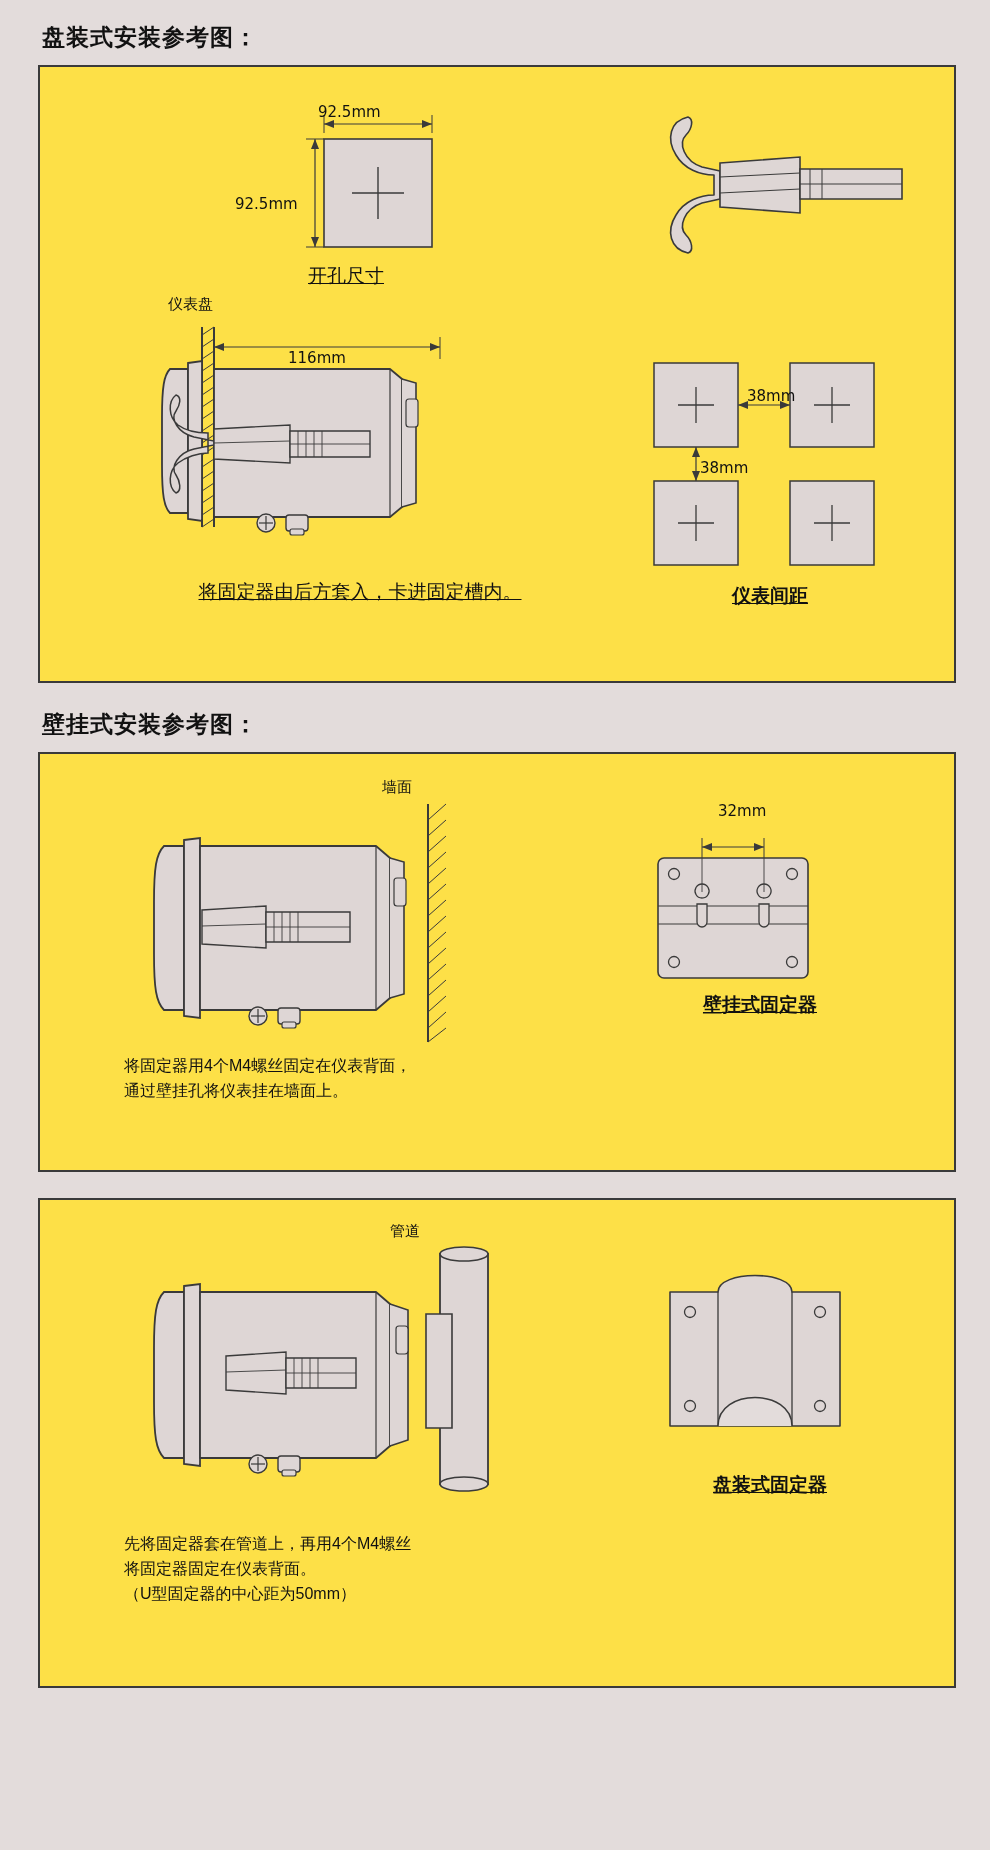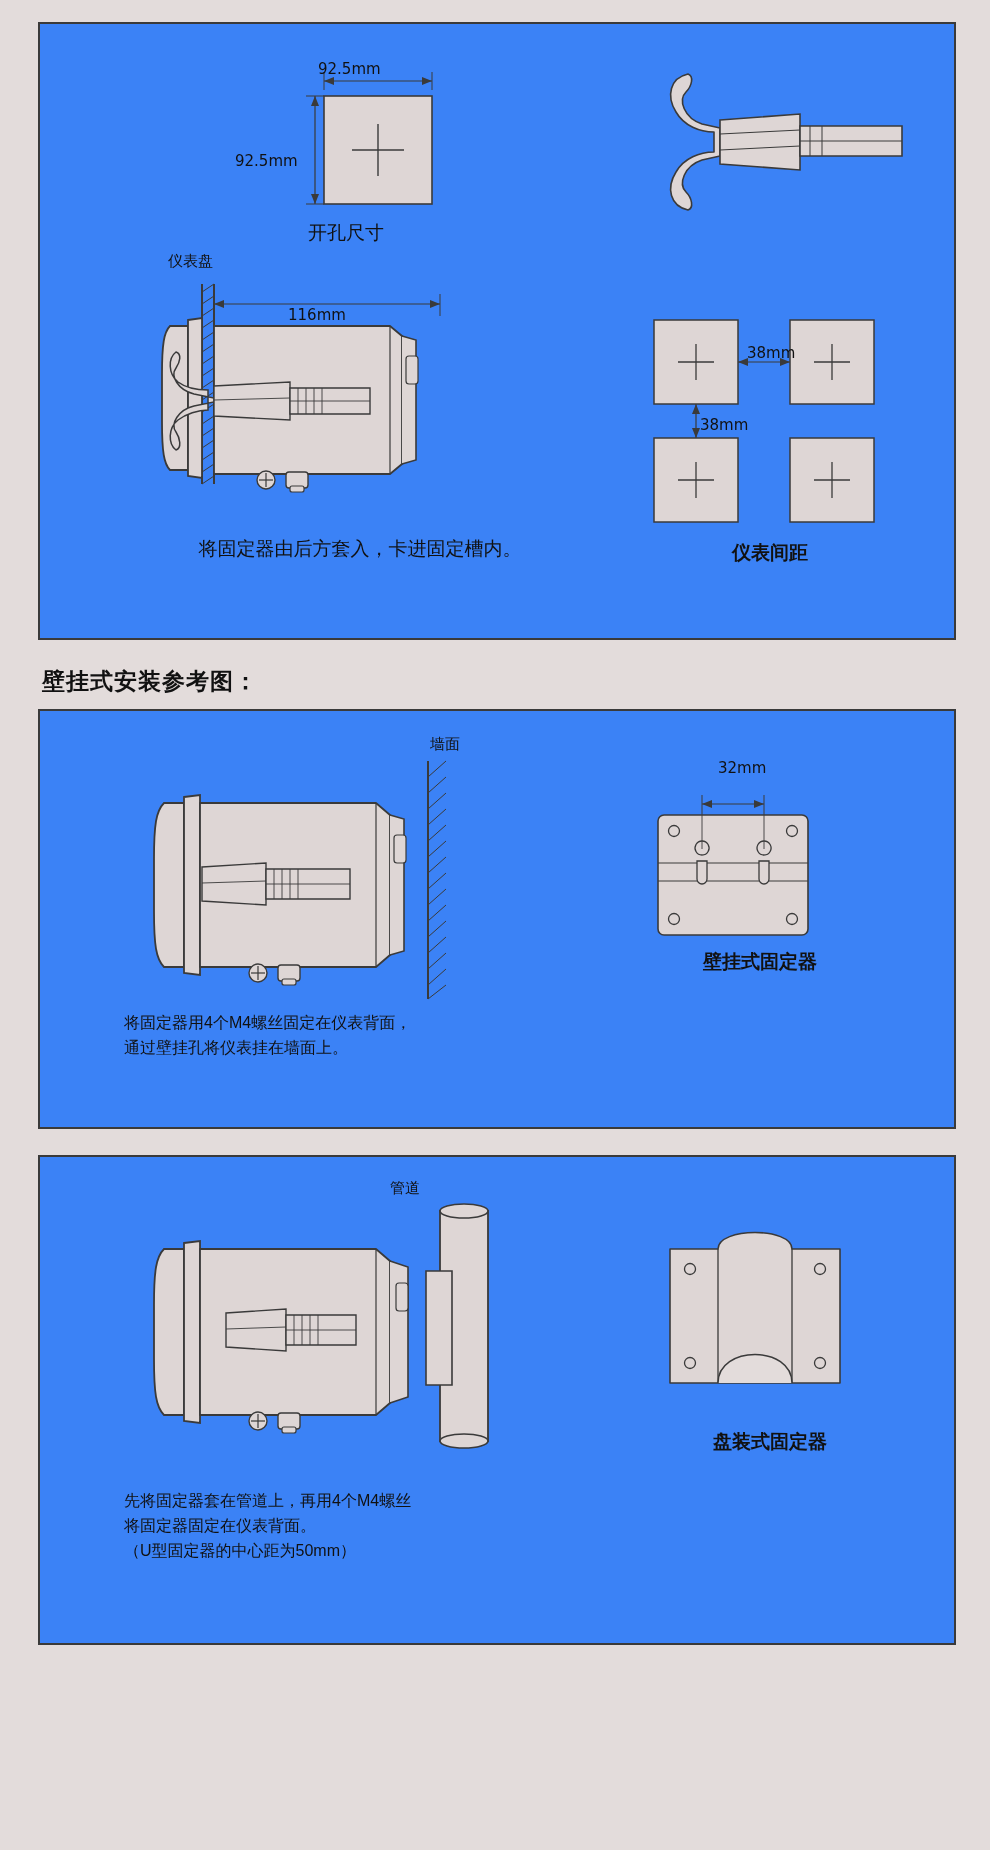--- a/index.html
+++ b/index.html
@@ -19,31 +19,32 @@
   .section{margin-bottom:26px;}
   .section-title{
     font-size:23px;
     font-weight:bold;
     letter-spacing:1px;
     margin:0 0 12px 4px;
     color:#111;
   }
   .panel{
     border:2px solid #3a3a3a;
-    background:#3b82f6;
+    background:#fde047;
     position:relative;
     box-sizing:border-box;
   }
   .panel-a{height:618px;}
   .panel-b{height:420px;}
   .panel-c{height:490px;}
   .caption{
     font-size:19px;
     text-align:center;
     color:#111;
+    text-decoration:underline;
   }
   .caption-left{
     font-size:16px;
     text-align:left;
     line-height:1.55;
     color:#111;
   }
   .lbl{
     font-size:15px;
     color:#111;
@@ -55,20 +56,21 @@
   }
   svg{display:block;}
   .abs{position:absolute;}
 </style>
 </head>
 <body>
 
 <div class="page">
 
   <div class="section">
+    <div class="section-title">盘装式安装参考图：</div>
     <div class="panel panel-a">
 
       <div class="abs" style="left:232px;top:30px;">
         <svg width="250" height="190" viewBox="0 0 250 190">
 
           <line x1="52" y1="36" x2="52" y2="18" stroke="#3a3a3a" stroke-width="1"></line>
           <line x1="160" y1="36" x2="160" y2="18" stroke="#3a3a3a" stroke-width="1"></line>
           <line x1="52" y1="27" x2="160" y2="27" stroke="#3a3a3a" stroke-width="1.2"></line>
           <polygon points="52,27 62,23 62,31" fill="#3a3a3a"></polygon>
           <polygon points="160,27 150,23 150,31" fill="#3a3a3a"></polygon>
@@ -197,21 +199,21 @@
       <div class="abs lbl" style="left:707px;top:320px;">38mm</div>
       <div class="abs lbl" style="left:660px;top:392px;">38mm</div>
       <div class="abs caption" style="left:620px;top:516px;width:220px;font-weight:bold;">仪表间距</div>
     </div>
   </div>
 
   <div class="section">
     <div class="section-title">壁挂式安装参考图：</div>
     <div class="panel panel-b">
 
-      <div class="abs lbl-cn" style="left:342px;top:24px;margin-left:48px;">墙面</div>
+      <div class="abs lbl-cn" style="left:342px;top:24px;">墙面</div>
       <div class="abs" style="left:100px;top:44px;">
         <svg width="420" height="252" viewBox="0 0 420 252">
 
           <line x1="288" y1="6" x2="288" y2="244" stroke="#3a3a3a" stroke-width="2"></line>
           <g stroke="#3a3a3a" stroke-width="1">
             <line x1="288" y1="22" x2="306" y2="6"></line>
               <line x1="288" y1="38" x2="306" y2="22"></line>
             <line x1="288" y1="54" x2="306" y2="38"></line>
               <line x1="288" y1="70" x2="306" y2="54"></line>
             <line x1="288" y1="86" x2="306" y2="70"></line>

